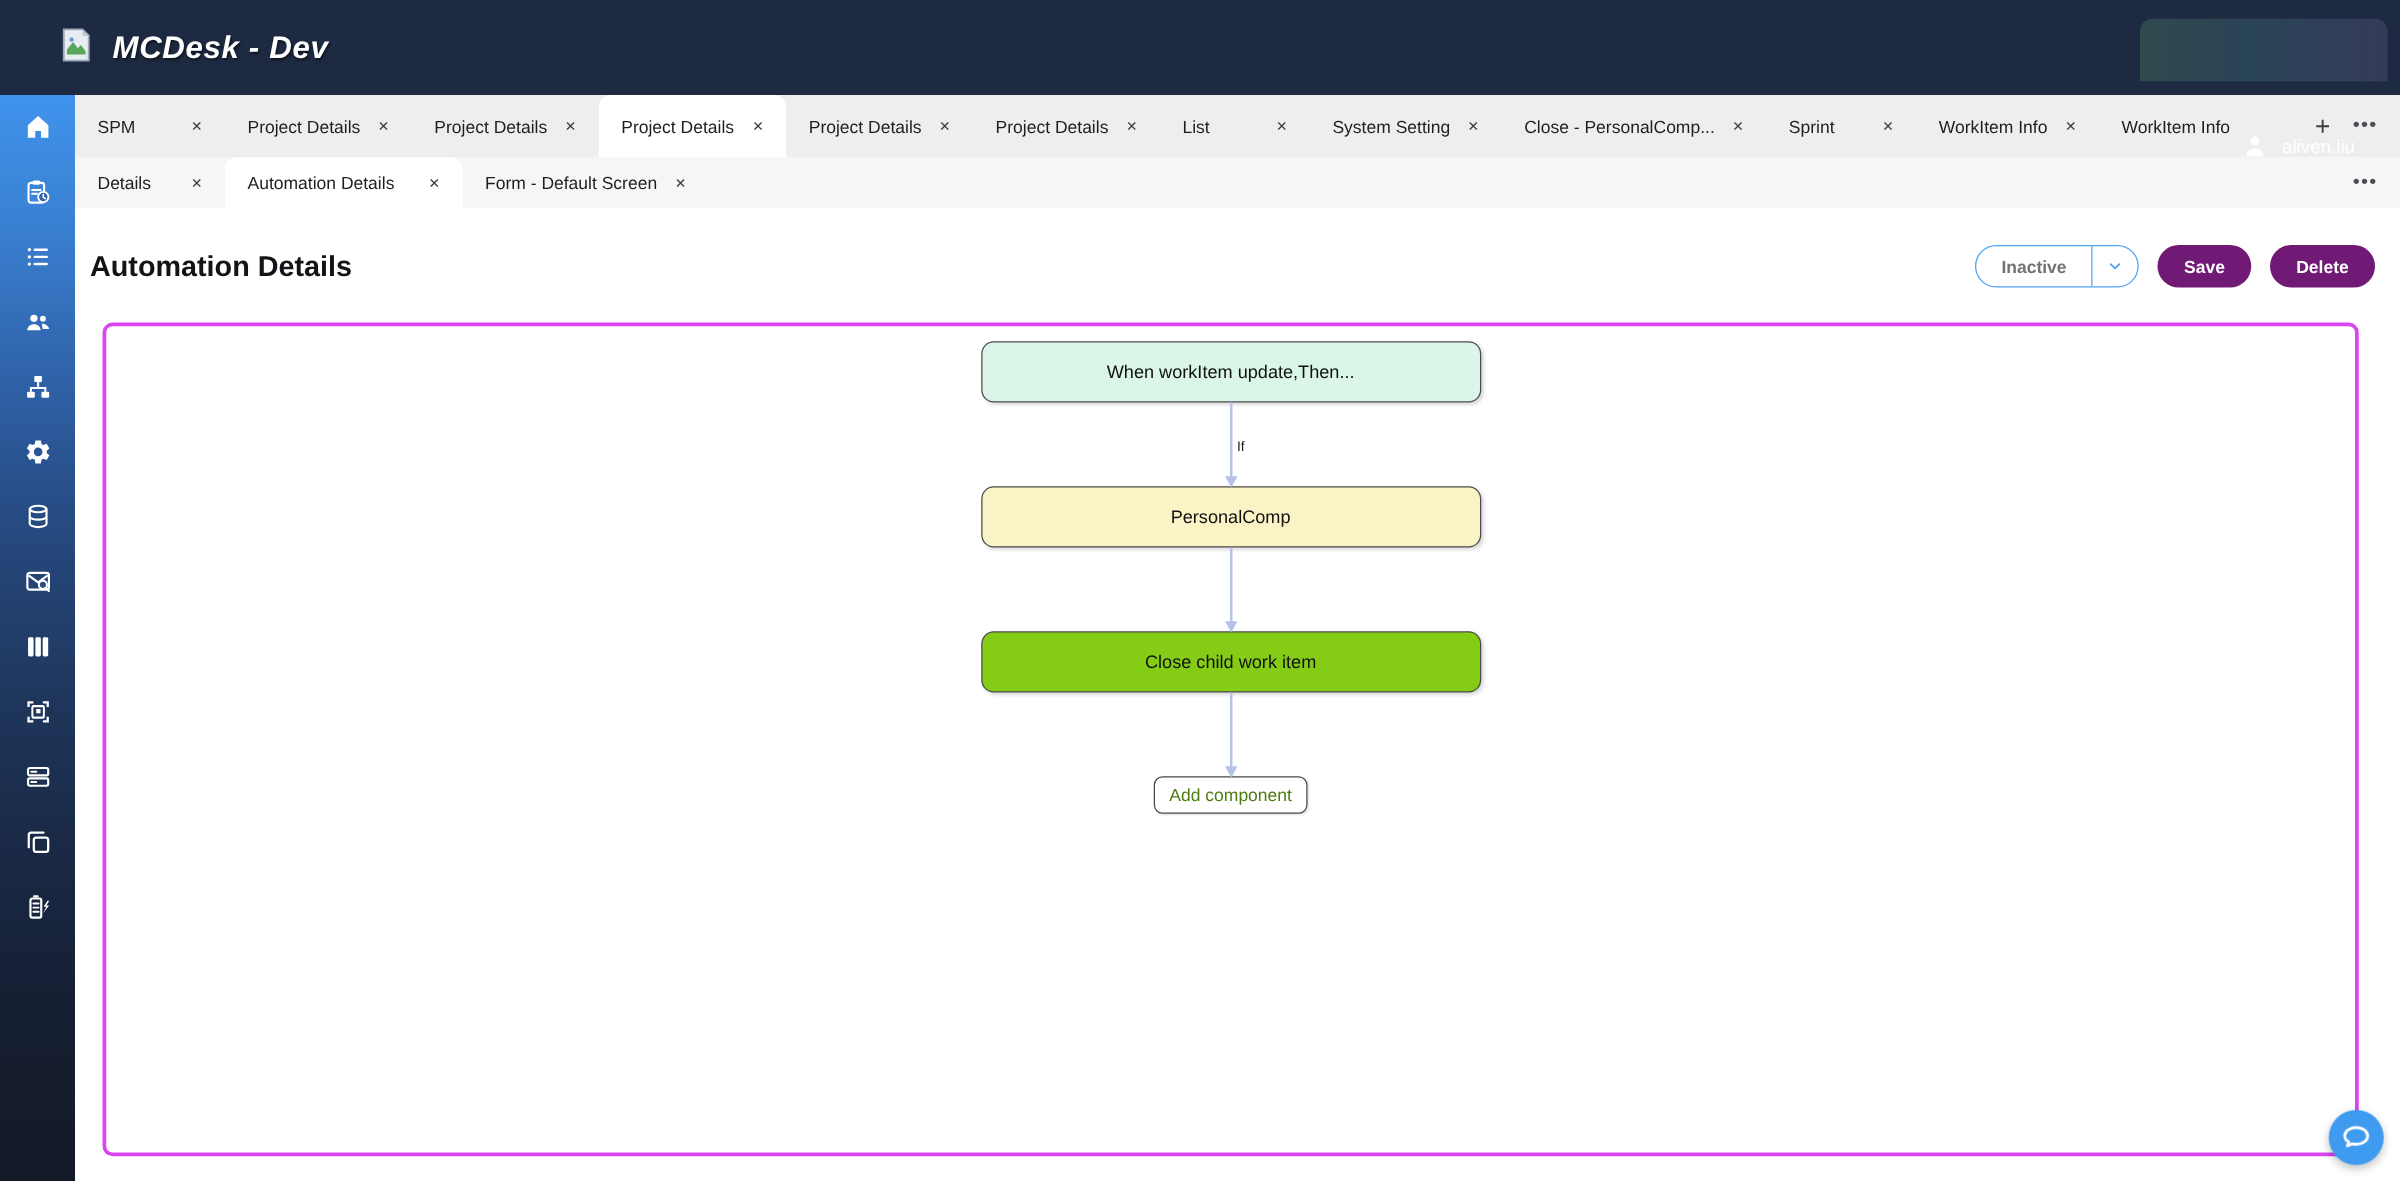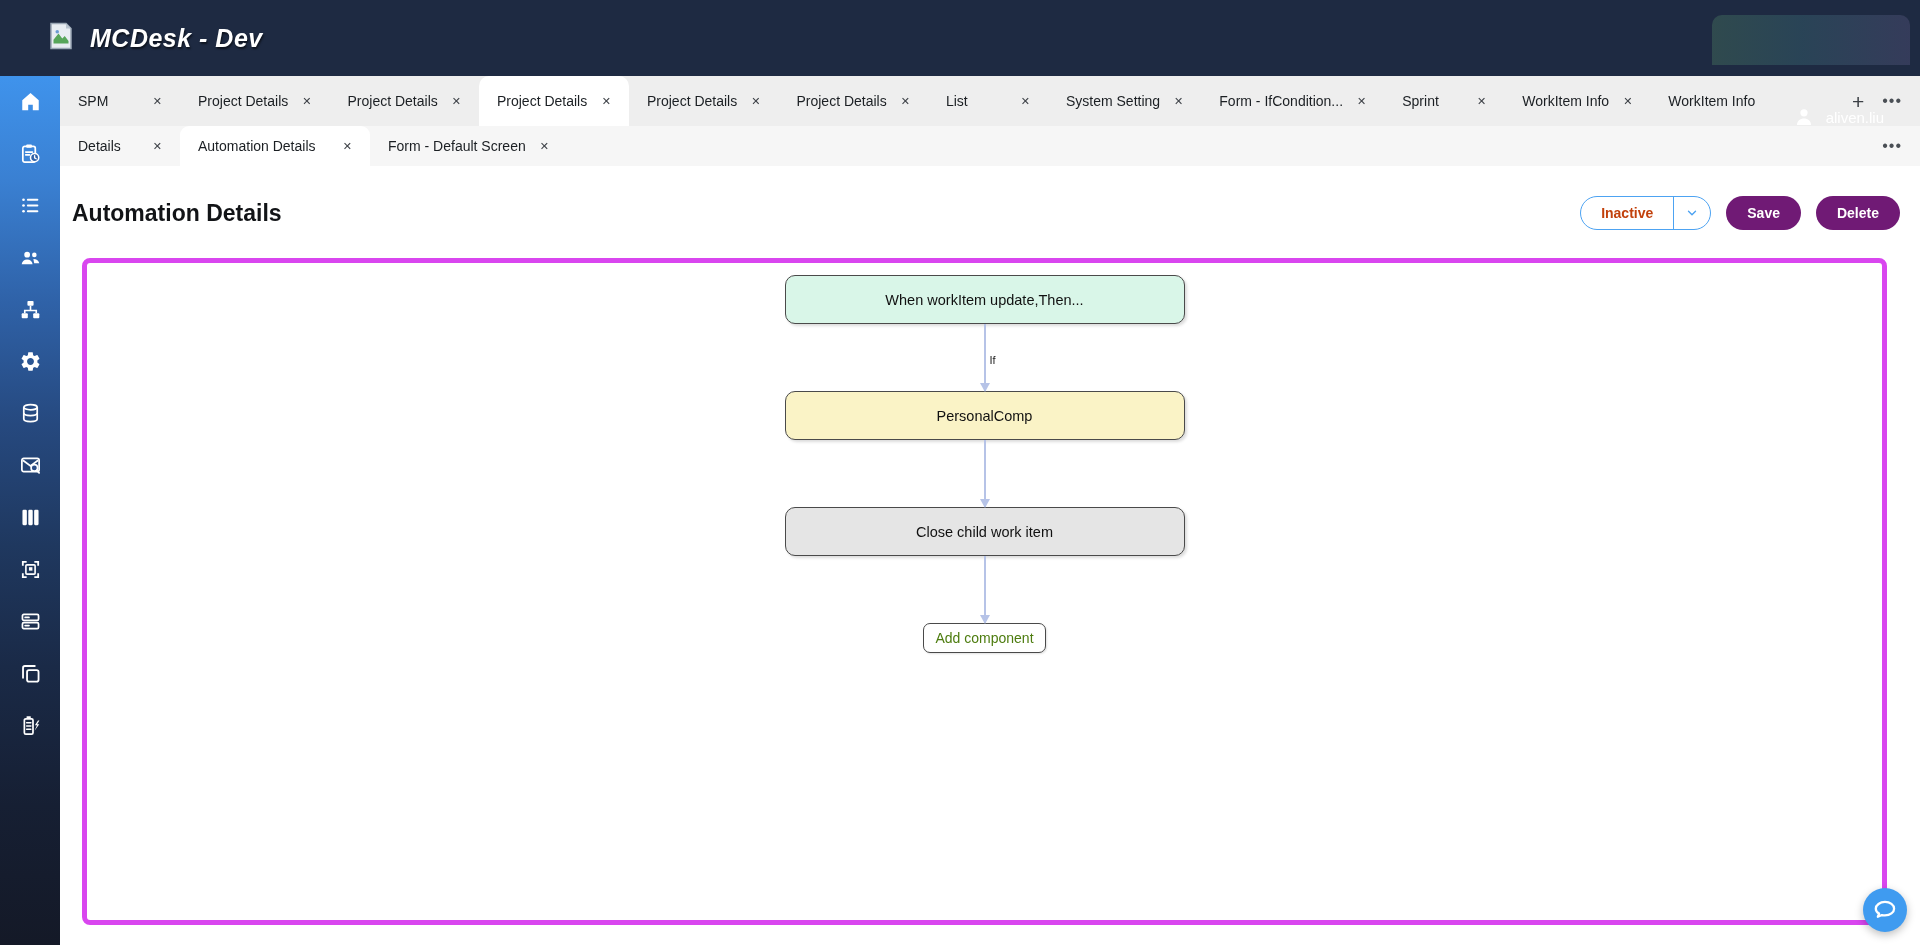--- a/index.html
+++ b/index.html
@@ -42,36 +42,36 @@
   .tab-controls { margin-left:auto; display:flex; align-items:center; gap:18px; padding-right:18px; }
   .add-tab { font-size:21px; color:#3b3f45; cursor:pointer; line-height:1; }
   .more-tabs { font-size:16px; color:#4a4f55; cursor:pointer; letter-spacing:1px; line-height:1; }
 
   
   .page-header { display:flex; align-items:center; padding:30px 20px 28px 12px; flex:0 0 auto; }
   .page-title { font-size:23px; font-weight:bold; color:#121417; }
   .actions { margin-left:auto; display:flex; align-items:center; gap:15px; }
   .split-btn { display:flex; align-items:stretch; height:34px; border:1px solid #4da3f2;
     border-radius:17px; background:#fff; overflow:hidden; cursor:pointer; }
-  .split-main { display:flex; align-items:center; padding:0 20px; color:#c2410c;
+  .split-main { display:flex; align-items:center; padding:0 20px; color:#737373;
     font-size:14px; font-weight:bold; border-right:1px solid #4da3f2; }
   .split-caret { width:36px; display:flex; align-items:center; justify-content:center; }
   .btn { height:34px; padding:0 21px; border:none; border-radius:17px; background:#701a75;
     color:#fff; font-size:14px; font-weight:bold; cursor:pointer;
     font-family:"Liberation Sans","DejaVu Sans",sans-serif; }
 
   
-  .canvas { margin:0 33px 0 22px; height:667px; border:5px solid #d946ef; border-radius:8px;
+  .canvas { margin:0 33px 0 22px; height:667px; border:3px solid #d946ef; border-radius:8px;
     display:flex; flex-direction:column; align-items:center; padding-top:12px; background:#fff; }
   .node { width:400px; height:49px; border:1.5px solid #4a4a4a; border-radius:10px;
     display:flex; align-items:center; justify-content:center; font-size:14.5px; color:#111;
     box-shadow:2px 2px 3px rgba(0,0,0,.14); cursor:pointer; }
   .node-trigger  { background:#d9f6e8; }
   .node-condition{ background:#faf3c6; }
-  .node-action   { background:#e5e5e5; }
+  .node-action   { background:#84cc16; }
   .node-add { width:auto; height:30px; padding:0 11px; border:1.5px solid #4a4a4a; border-radius:7px;
     background:#fff; display:flex; align-items:center; font-size:14px; color:#4d7c0f;
     box-shadow:1px 1px 2px rgba(0,0,0,.12); cursor:pointer; }
   .arrow { width:2px; height:67px; background:#b6c3e7; position:relative; }
   .arrow .head { position:absolute; bottom:-1px; left:-4px; width:0; height:0;
     border-left:5px solid transparent; border-right:5px solid transparent; border-top:9px solid #b6c3e7; }
   .edge-label { position:absolute; left:6px; top:30px; font-size:11px; color:#1c1c1c; white-space:nowrap; }
 
   
   .fab { position:fixed; right:13px; bottom:13px; width:44px; height:44px; border-radius:50%;
@@ -246,21 +246,21 @@
         </div>
         <div class="tab">
           <span>List</span>
           <span class="x">✕</span>
         </div>
         <div class="tab">
           <span>System Setting</span>
           <span class="x">✕</span>
         </div>
         <div class="tab">
-          <span>Form - IfCondition...</span>
+          <span>Close - PersonalComp...</span>
           <span class="x">✕</span>
         </div>
         <div class="tab">
           <span>Sprint</span>
           <span class="x">✕</span>
         </div>
         <div class="tab">
           <span>WorkItem Info</span>
           <span class="x">✕</span>
         </div>

